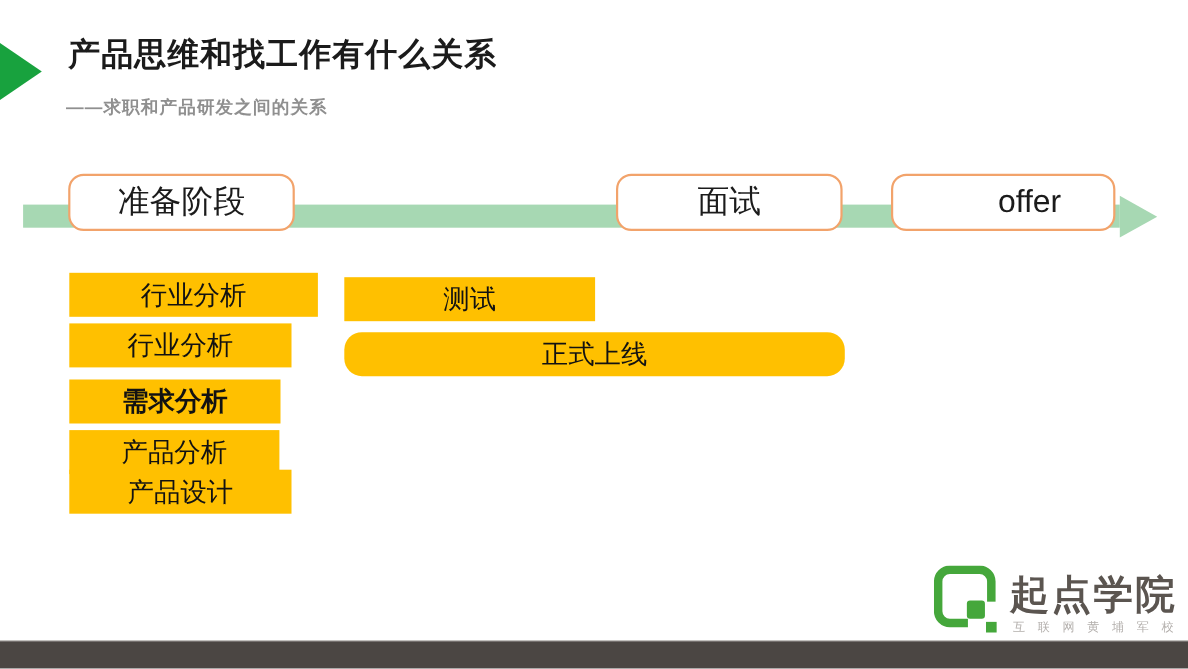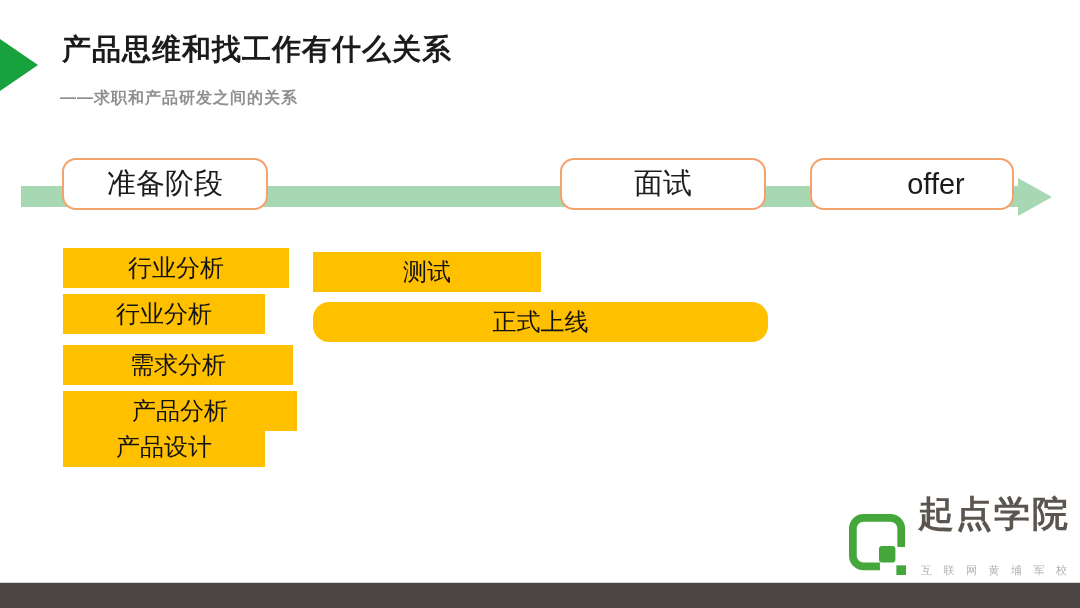--- a/index.html
+++ b/index.html
@@ -85,36 +85,36 @@
     background: var(--task-gold, #ffc000);
     display: flex;
     align-items: center;
     justify-content: center;
     font-size: 24px;
     color: #121212;
     white-space: nowrap;
   }
   .task-p1 { left: 63px; top: 248px; width: 226px; }
   .task-p2 { left: 63px; top: 294px; width: 202px; }
-  .task-p3 { left: 63px; top: 345px; width: 230px; }
-  .task-p4 { left: 63px; top: 391px; width: 234px; }
+  .task-p3 { left: 63px; top: 345px; width: 192px; font-weight: bold; }
+  .task-p4 { left: 63px; top: 391px; width: 191px; }
   .task-p5 { left: 63px; top: 427px; width: 202px; }
   .task-l1 { left: 313px; top: 252px; width: 228px; }
   .task-l2 { left: 313px; top: 302px; width: 455px; border-radius: 16px; }
 
   
   .logo-icon {
     position: absolute;
     left: 849px; top: 514px;
     width: 58px; height: 64px;
     color: var(--logo-green, #45a73b);
   }
   .logo-name {
     position: absolute;
-    left: 918px; top: 490px;
+    left: 918px; top: 517px;
     font-size: 36px;
     font-weight: 700;
     letter-spacing: 2px;
     color: #5b5550;
     white-space: nowrap;
   }
   .logo-tagline {
     position: absolute;
     left: 921px; top: 563px;
     font-size: 11px;

